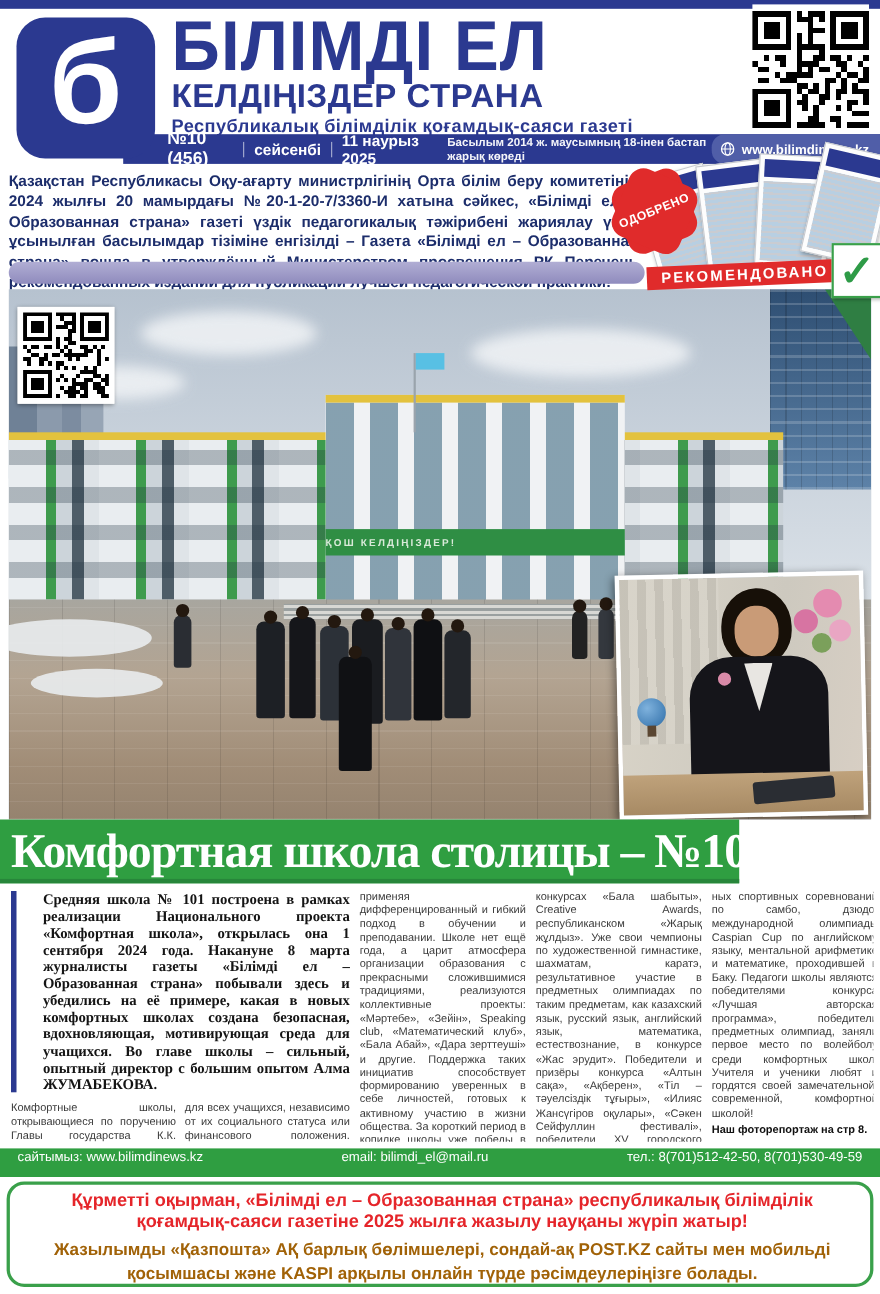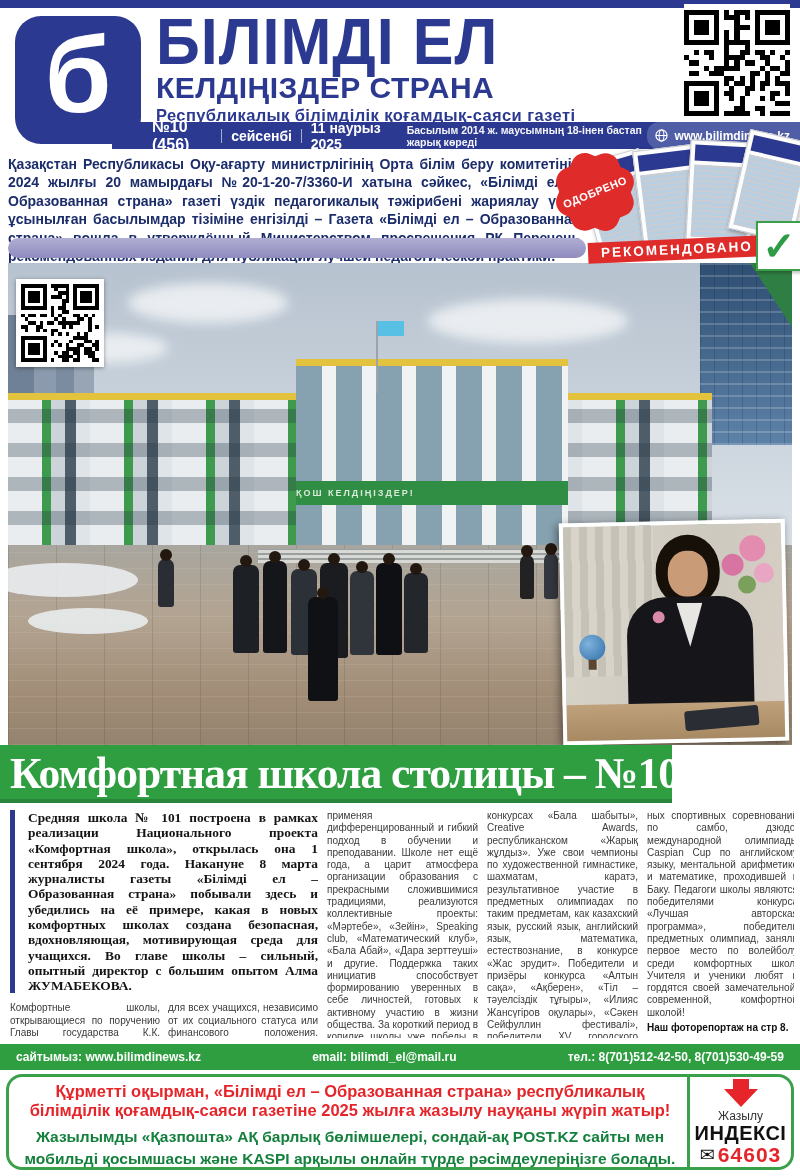--- a/index.html
+++ b/index.html
@@ -112,38 +112,38 @@
   .inset .folder { position:absolute; left:118px; bottom:10px; width:74px; height:20px; background:#2a2d33; border-radius:3px; transform:rotate(-4deg); }
 
   
   .band { position:absolute; left:0; top:745px; width:672px; height:58px; background:#2f9e41; border-bottom:4px solid #27863a;font-family:Liberation Serif, serif; }
   .band h2 { position:absolute; left:10px; top:3px; width:784px; color:#fff; font-size:44px; font-weight:bold;
       letter-spacing:-1px; white-space:nowrap; transform:scaleX(.99); transform-origin:left; }
 
   
   .article { position:absolute; left:10px; top:810px; width:784px; height:228px; display:flex; gap:9px; overflow:hidden; }
   .colwide { width:308px; flex:none; }
-  .lede { border-left:5px solid #2b3990; padding-left:13px; font-family:"Liberation Serif", serif;
+  .lede { border-left:5px solid #2b3990; padding-left:24px; font-family:"Liberation Serif", serif;
       font-weight:bold; font-size:13.4px; line-height:1.14; color:#141414; text-align:justify; }
   .subcols { display:flex; gap:8px; margin-top:9px; }
   .bodycol { font-size:10px; line-height:12.3px; color:#3a3a3a; text-align:justify; flex:1; }
   .col { width:151px; flex:none; font-size:10px; line-height:12.3px; color:#3a3a3a; text-align:justify; }
   .note { font-weight:bold; color:#111; margin-top:3px; }
 
   
   .footerbar { position:absolute; left:0; top:1044px; width:800px; height:26px; background:#2f9e41;
-      display:flex; align-items:center; justify-content:space-between; padding:0 16px;
-      color:#fff; font-weight:bold; font-size:12px; }
+      display:flex; justify-content:space-between; padding:0 16px;
+      color:#fff; font-weight:normal; font-size:12px; }
 
   
   .sub { position:absolute; left:6px; top:1074px; width:788px; height:96px; border:3px solid #3aa04a;
       border-radius:16px; background:#fff; display:flex; overflow:hidden; }
   .sub-left { flex:1; padding:5px 10px 2px 14px; display:flex; flex-direction:column; align-items:center; }
   .sub-head { color:#e5252a; font-weight:bold; font-size:16.5px; line-height:1.18; text-align:center; }
-  .sub-body { color:#15803d; font-weight:bold; font-size:15.5px; line-height:1.45; text-align:center; margin-top:5px; }
+  .sub-body { color:#a16207; font-weight:bold; font-size:15.5px; line-height:1.45; text-align:center; margin-top:5px; }
   .sub-right { width:104px; flex:none; border-left:3px solid #3aa04a; display:flex; flex-direction:column;
       align-items:center; padding-top:2px; }
   .arrow { width:0; height:0; border-left:17px solid transparent; border-right:17px solid transparent;
       border-top:18px solid #e5252a; }
   .arrow-shaft { width:16px; height:12px; background:#e5252a; }
   .sub-lbl { font-size:12px; color:#333; margin-top:2px; }
   .sub-idx { font-size:20px; font-weight:bold; color:#111; letter-spacing:.5px; line-height:20px; }
   .idxrow { display:flex; align-items:center; gap:3px; }
   .env { font-size:18px; line-height:18px; color:#111; }
   .idxval { font-size:21px; font-weight:bold; color:#e5252a; letter-spacing:1px; }
@@ -536,25 +536,15 @@
     <span>email: bilimdi_el@mail.ru</span>
     <span>тел.: 8(701)512-42-50, 8(701)530-49-59</span>
   </div>
 
   <section class="sub">
     <div class="sub-left">
       <div class="sub-head">Құрметті оқырман, «Білімді ел – Образованная страна» республикалық білімділік қоғамдық-саяси газетіне 2025 жылға жазылу науқаны жүріп жатыр!</div>
       <div class="sub-body">Жазылымды «Қазпошта» АҚ барлық бөлімшелері, сондай-ақ POST.KZ сайты мен мобильді қосымшасы және KASPI арқылы онлайн түрде рәсімдеулеріңізге болады.</div>
 
     </div>
-    <div class="sub-right">
-      <div class="arrow-shaft"></div>
-      <div class="arrow"></div>
-      <div class="sub-lbl">Жазылу</div>
-      <div class="sub-idx">ИНДЕКСІ</div>
-      <div class="idxrow">
-        <span class="env">✉</span>
-        <span class="idxval">64603</span>
-      </div>
-    </div>
   </section>
 
 </div>
 
 </body></html>

